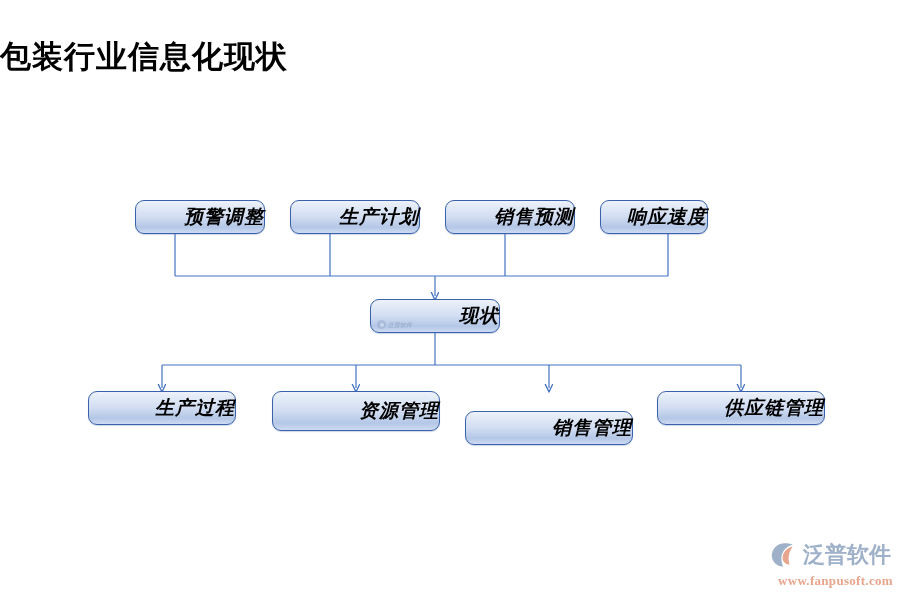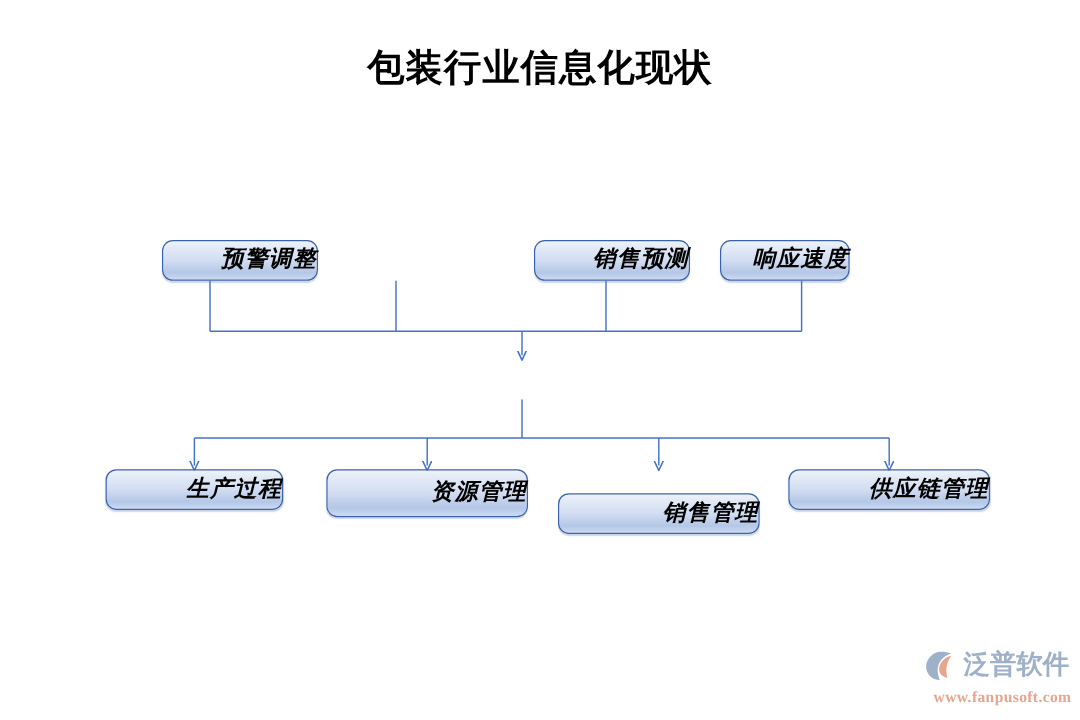--- a/index.html
+++ b/index.html
@@ -17,21 +17,20 @@
     background: #ffffff;
     overflow: hidden;
   }
 
   
   #title {
     position: absolute;
     left: 0;
     top: 36px;
     width: 900px;
-    text-align: center;
     font-family: "DejaVu Serif", "Liberation Serif", serif;
     font-size: 31px;
     font-weight: bold;
     color: #000000;
     letter-spacing: 1px;
     white-space: nowrap;
   }
 
   
   #diagram {
@@ -191,29 +190,39 @@
         <path d="M356,365 L356,388" marker-end="url(#arrowhead)"></path>
         <path d="M549,365 L549,388" marker-end="url(#arrowhead)"></path>
         <path d="M741,365 L741,388" marker-end="url(#arrowhead)"></path>
       </g>
     </svg>
 
     <div class="node" style="left:135px; top:200px; width:130px; height:34px;">
       <span class="node-label">预警调整</span>
     </div>
 
+    <div class="node" style="left:290px; top:200px; width:130px; height:34px;">
+      <span class="node-label">生产计划</span>
+    </div>
 
     <div class="node" style="left:445px; top:200px; width:130px; height:34px;">
       <span class="node-label">销售预测</span>
     </div>
 
     <div class="node" style="left:600px; top:200px; width:108px; height:34px;">
       <span class="node-label">响应速度</span>
     </div>
 
+    <div class="node" style="left:370px; top:299px; width:130px; height:34px;">
+      <span class="node-label">现状</span>
+      <span class="node-watermark">
+        <span class="wm-mark"></span>
+        <span class="wm-text">泛普软件</span>
+      </span>
+    </div>
 
     <div class="node" style="left:88px; top:391px; width:148px; height:34px;">
       <span class="node-label">生产过程</span>
     </div>
 
     <div class="node" style="left:272px; top:391px; width:168px; height:40px;">
       <span class="node-label">资源管理</span>
     </div>
 
     <div class="node" style="left:465px; top:391px; width:168px; height:34px;margin-top:20px;">

